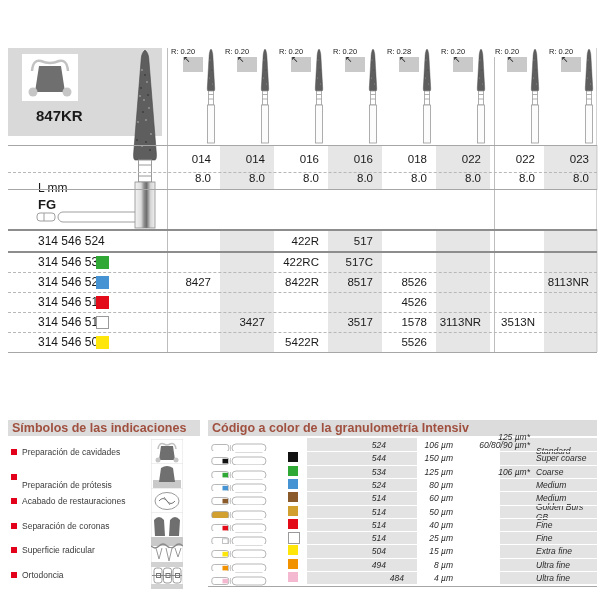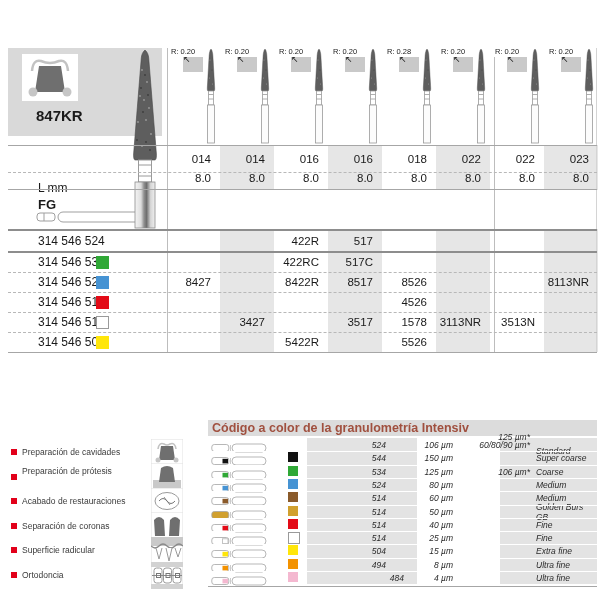--- a/index.html
+++ b/index.html
@@ -96,20 +96,21 @@
           <circle cx="21" cy="62" r="0.9"></circle>
           <circle cx="28" cy="100" r="0.9"></circle>
         </g>
       <rect x="16.5" y="110" width="13" height="22" fill="#ffffff" stroke="#9a9a9a" stroke-width="1"></rect>
       <line x1="16.5" y1="115" x2="29.5" y2="115" stroke="#9a9a9a" stroke-width="1"></line>
       <line x1="16.5" y1="126" x2="29.5" y2="126" stroke="#9a9a9a" stroke-width="1"></line>
       <rect x="13" y="132" width="20" height="46" fill="url(#shankGrad)" stroke="#8d8d8d" stroke-width="0.8"></rect>
     </svg>
   </div>
 
+  <div class="panel-title" style="left:8px;top:420px;width:192px;">Símbolos de las indicaciones</div>
   <div id="symbols-items"></div>
 
   <div class="panel-title" style="left:208px;top:420px;width:389px;">Código a color de la granulometría Intensiv</div>
   <div id="grit-rows"></div>
 
 <div class="stripe" style="left:220px;top:145px;width:54px;height:45px;"></div>
     <div class="stripe" style="left:220px;top:229px;width:54px;height:123px;"></div>
     <div class="stripe" style="left:328px;top:145px;width:54px;height:45px;"></div>
     <div class="stripe" style="left:328px;top:229px;width:54px;height:123px;"></div>
     <div class="stripe" style="left:436px;top:145px;width:54px;height:45px;"></div>
@@ -312,21 +313,21 @@
     <div class="sym-bullet" style="top:449px;"></div>
     <div class="sym-item-label" style="top:446px;">Preparación de cavidades</div>
     <div class="sym-icon" style="top:439px;"><svg width="32" height="27" viewBox="0 0 32 27">
         <rect x="0" y="0" width="32" height="27" fill="#fff" stroke="#e0e0e0"></rect>
         <path d="M7 10 Q8 3 13 5 Q16 7 19 5 Q24 3 25 10" fill="none" stroke="#c2c2c2" stroke-width="1.6"></path>
         <polygon points="10,7 22,7 24,21 8,21" fill="#6f6f6f"></polygon>
         <circle cx="7" cy="21" r="2.5" fill="#c6c6c6"></circle>
         <circle cx="25" cy="21" r="2.5" fill="#c6c6c6"></circle>
       </svg></div>
     <div class="sym-bullet" style="top:474px;"></div>
-    <div class="sym-item-label" style="top:465px;">Preparación de prótesis</div>
+    <div class="sym-item-label" style="top:479px;">Preparación de prótesis</div>
     <div class="sym-icon" style="top:463px;"><svg width="32" height="27" viewBox="0 0 32 27">
         <rect x="0" y="0" width="32" height="27" fill="#fff" stroke="#e0e0e0"></rect>
         <rect x="2" y="17" width="28" height="8" fill="#c9c9c9"></rect>
         <path d="M10 5 Q16 1 22 5 L24 19 L8 19 Z" fill="#707070"></path>
       </svg></div>
     <div class="sym-bullet" style="top:498px;"></div>
     <div class="sym-item-label" style="top:495px;">Acabado de restauraciones</div>
     <div class="sym-icon" style="top:488px;"><svg width="32" height="27" viewBox="0 0 32 27">
         <rect x="0" y="0" width="32" height="27" fill="#fff" stroke="#e0e0e0"></rect>
         <ellipse cx="16" cy="13" rx="12" ry="8.5" fill="#fff" stroke="#9a9a9a"></ellipse>

